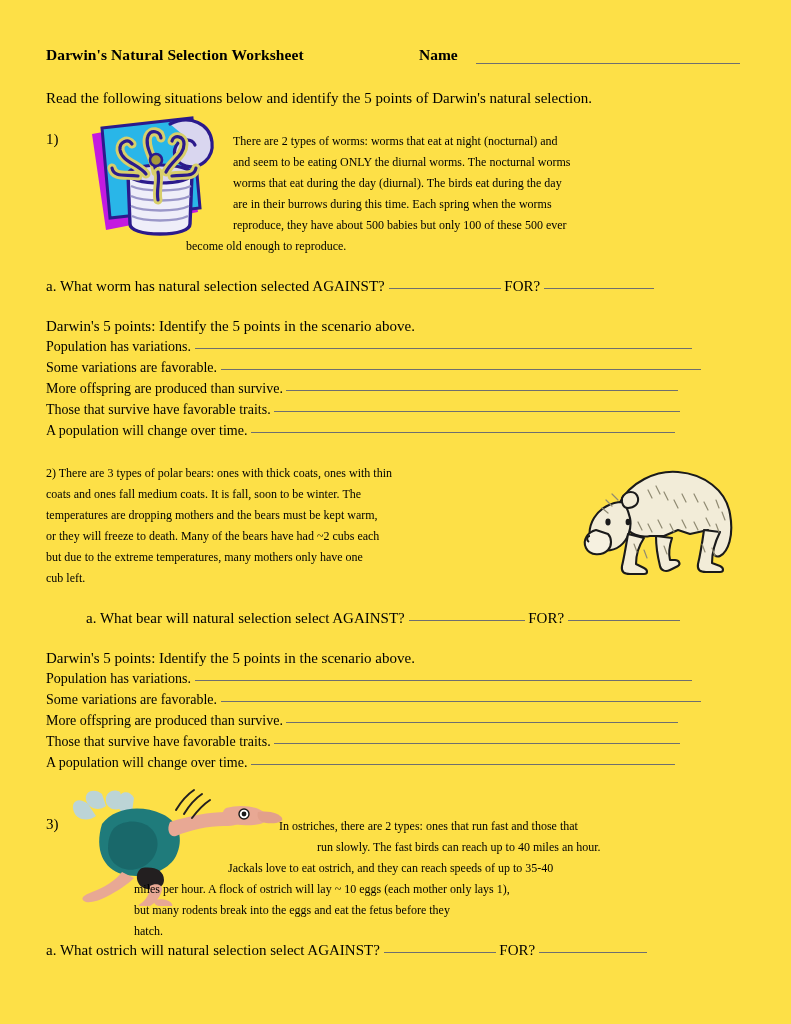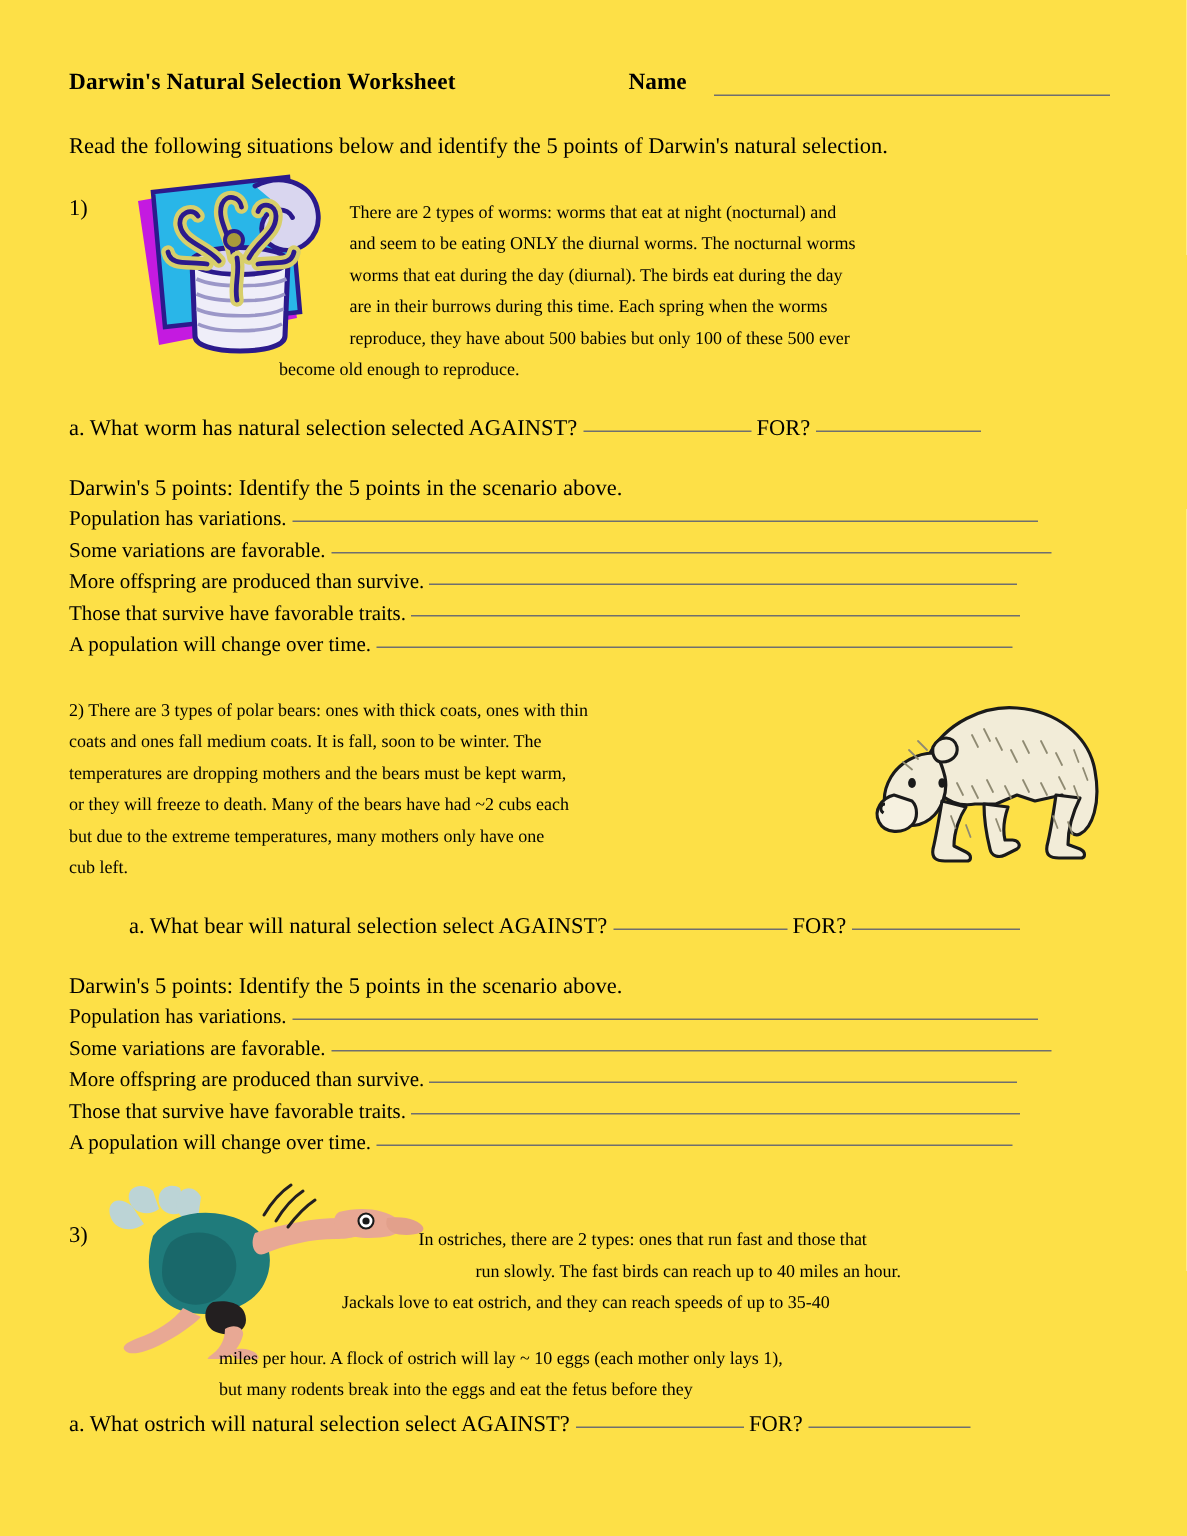--- a/index.html
+++ b/index.html
@@ -369,23 +369,24 @@
     </svg>
   </div>
 
   <div class="para" style="left:279px; top:816px; width:470px;">
     <p>In ostriches, there are 2 types: ones that run fast and those that</p>
     <p style="margin-left:38px;">run slowly.  The fast birds can reach up to 40 miles an hour.</p>
   </div>
   <div class="para" style="left:228px; top:858px; width:530px;">
     <p>Jackals love to eat ostrich, and they can reach speeds of up to  35-40</p>
   </div>
-  <div class="para" style="left:146px; top:879px; width:620px;margin-top:16px;">
+  <div class="para" style="left:134px; top:879px; width:620px;">
     <p>miles per hour.  A flock of ostrich will lay ~ 10 eggs (each mother only lays 1),</p>
     <p>but many rodents break into the eggs and eat the fetus before they</p>
+    <p>hatch.</p>
   </div>
 
   <div class="ansline" style="left:46px; top:940px;">
     <span>a. What ostrich will natural selection select AGAINST?</span>
     <span class="rule" style="width:112px;"></span>
     <span>FOR?</span>
     <span class="rule" style="width:108px;"></span>
   </div>
 
 </div>

